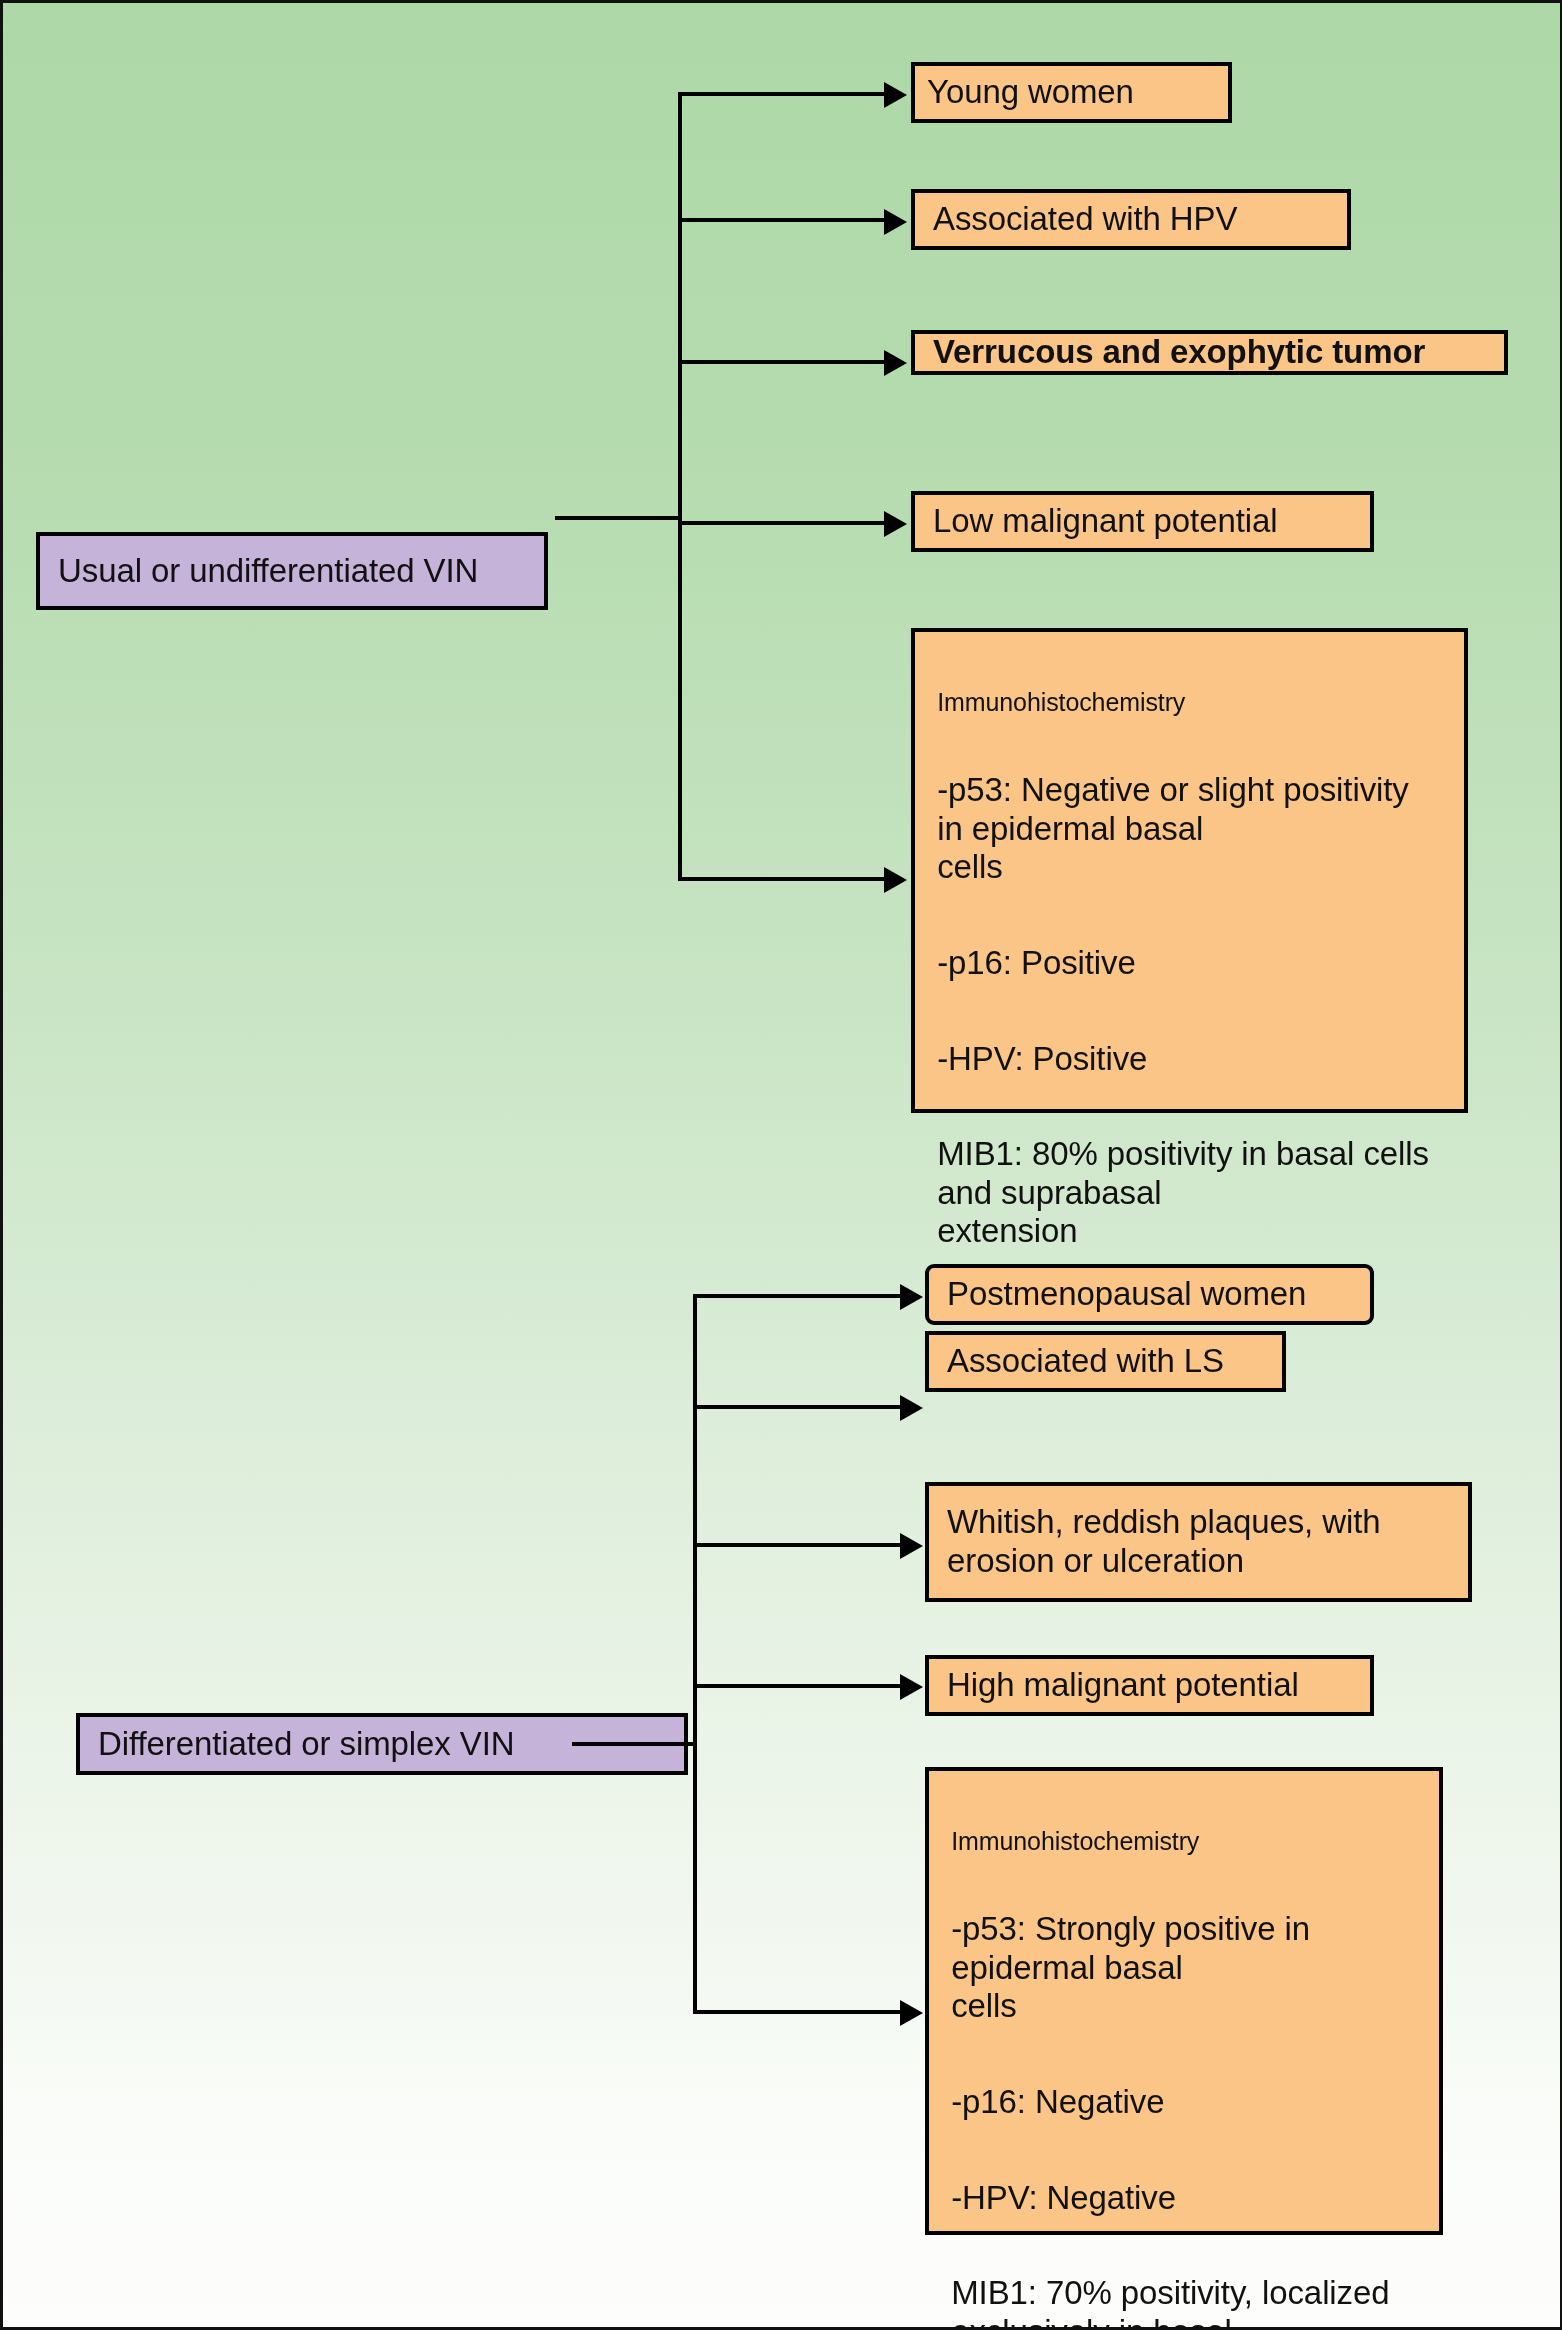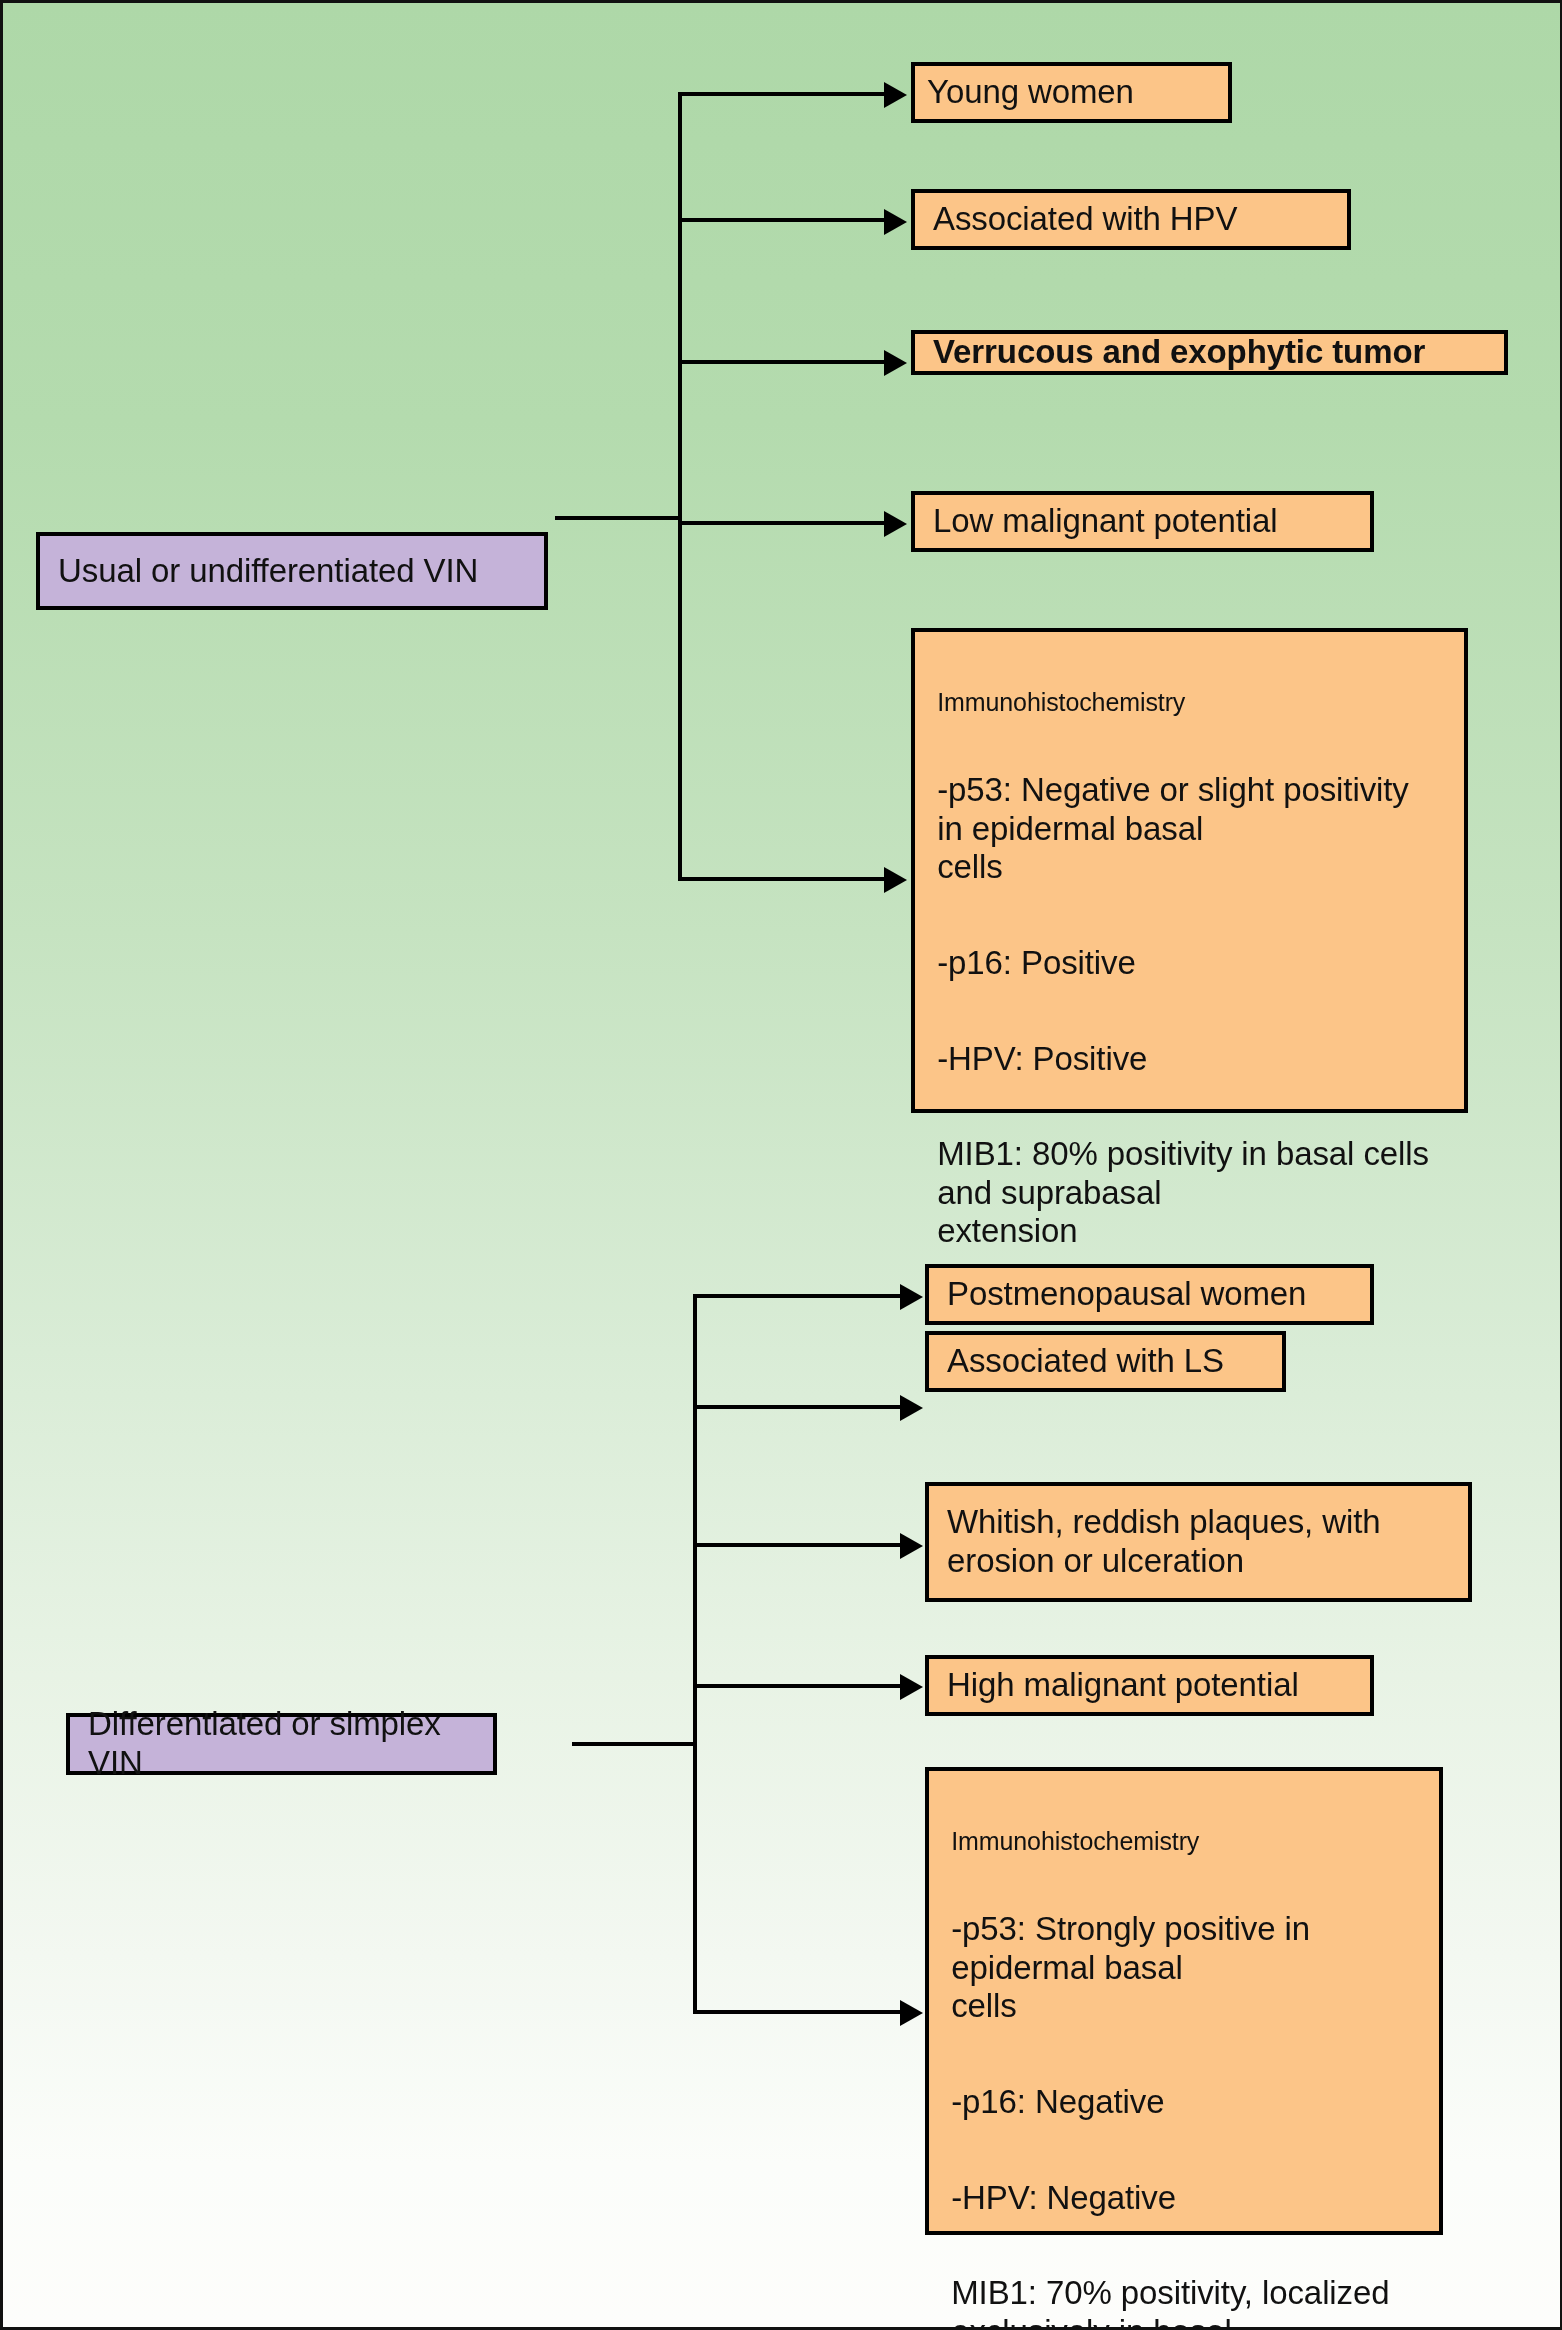--- a/index.html
+++ b/index.html
@@ -118,29 +118,29 @@
     <div class="ihc-line">-p53: Negative or slight positivity
  in epidermal basal
  cells</div>
     <div class="ihc-line">-p16: Positive</div>
     <div class="ihc-line">-HPV: Positive</div>
     <div class="ihc-line">MIB1: 80% positivity in basal cells
 and suprabasal
 extension</div>
   </div>
 
-  <div class="node root" style="left:63px; top:1710px; width:431px; height:62px;">Differentiated or simplex VIN</div>
+  <div class="node root" style="left:73px; top:1710px; width:612px; height:62px;">Differentiated or simplex VIN</div>
 
   <div class="hline" style="left:569px; top:1739px; width:125px;"></div>
 
   <div class="vline" style="left:690px; top:1291px; height:720px;"></div>
 
   <div class="hline" style="left:690px; top:1291px; width:207px;"></div>
   <div class="arrow" style="left:897px; top:1281px;"></div>
-  <div class="node" style="left:922px; top:1261px; width:449px; height:61px;">Postmenopausal women</div>
+  <div class="node" style="left:922px; top:1261px; width:449px; height:61px;border-radius:9px;">Postmenopausal women</div>
 
   <div class="hline" style="left:690px; top:1402px; width:207px;"></div>
   <div class="arrow" style="left:897px; top:1392px;"></div>
   <div class="node" style="left:922px; top:1328px; width:361px; height:61px;">Associated with LS</div>
 
   <div class="hline" style="left:690px; top:1540px; width:207px;"></div>
   <div class="arrow" style="left:897px; top:1530px;"></div>
   <div class="node" style="left:922px; top:1479px; width:547px; height:120px;">Whitish, reddish plaques, with
 erosion or ulceration</div>
 

